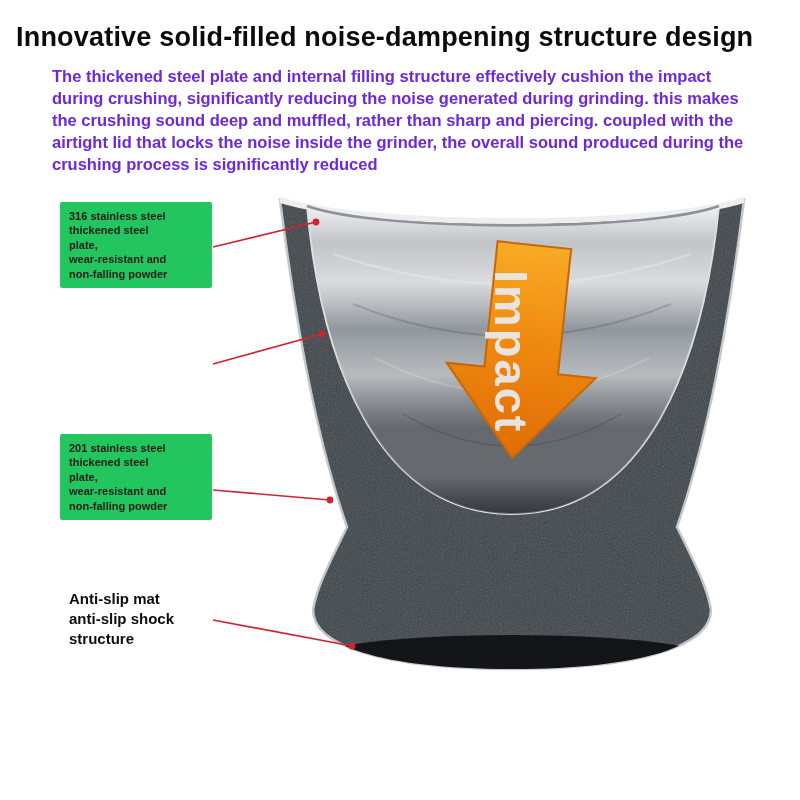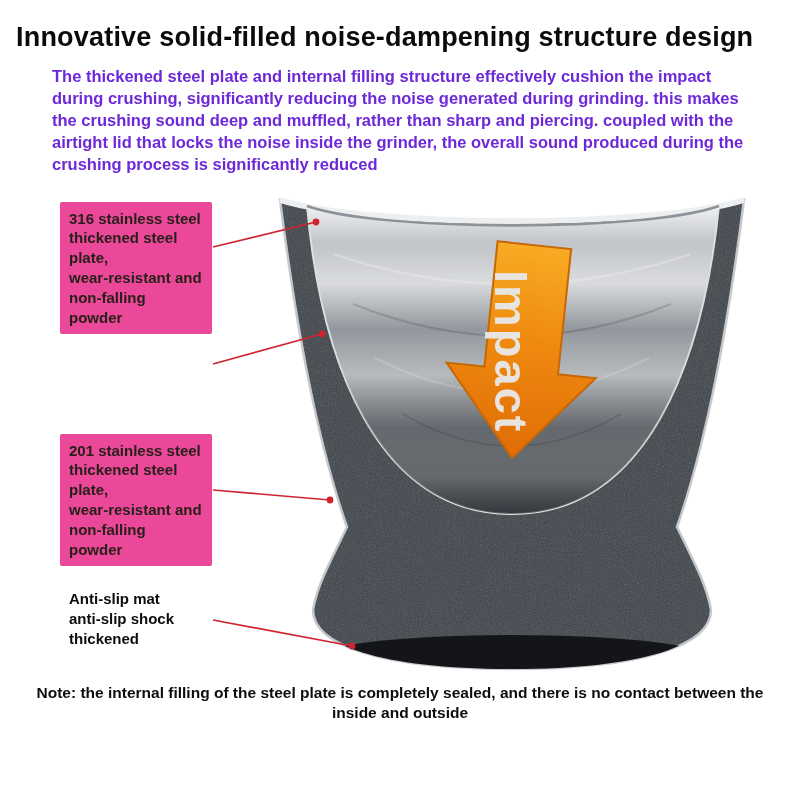--- a/index.html
+++ b/index.html
@@ -17,22 +17,22 @@
   }
   .desc{
     margin:13px 0 0 52px;width:706px;
     font-size:16.5px;font-weight:700;line-height:1.33;color:#6d28d9;
   }
   .figure{position:relative;height:497px;margin-top:6px;}
   .cup-svg{position:absolute;left:225px;top:0;}
   .lines-svg{position:absolute;left:0;top:0;pointer-events:none;}
   .callout{
     position:absolute;left:60px;width:152px;box-sizing:border-box;
-    background:#ec4899;border-radius:2px;padding:7px 9px;
-    font-size:15px;font-weight:700;line-height:1.32;color:#27201a;
+    background:#22c55e;border-radius:2px;padding:7px 9px;
+    font-size:11px;font-weight:700;line-height:1.32;color:#27201a;
     white-space:pre-line;
   }
   .c1{top:20px;}
   .c2{top:150px;}
   .c3{top:252px;}
   .c4{top:400px;background:transparent;padding-left:9px;font-size:15px;line-height:1.35;color:#0d0d0d;}
   .note{
     margin:4px auto 0;width:772px;text-align:center;
     font-size:15.5px;font-weight:700;line-height:1.3;color:#0d0d0d;
   }
@@ -128,18 +128,17 @@
 plate,
 wear-resistant and
 non-falling powder</div>
     <div class="callout c3">201 stainless steel
 thickened steel
 plate,
 wear-resistant and
 non-falling powder</div>
     <div class="callout c4">Anti-slip mat
 anti-slip shock
-thickened</div>
+structure</div>
   </div>
 
-  <p class="note">Note: the internal filling of the steel plate is completely sealed, and there is no contact between the inside and outside</p>
 
 </div>
 
 </body></html>

